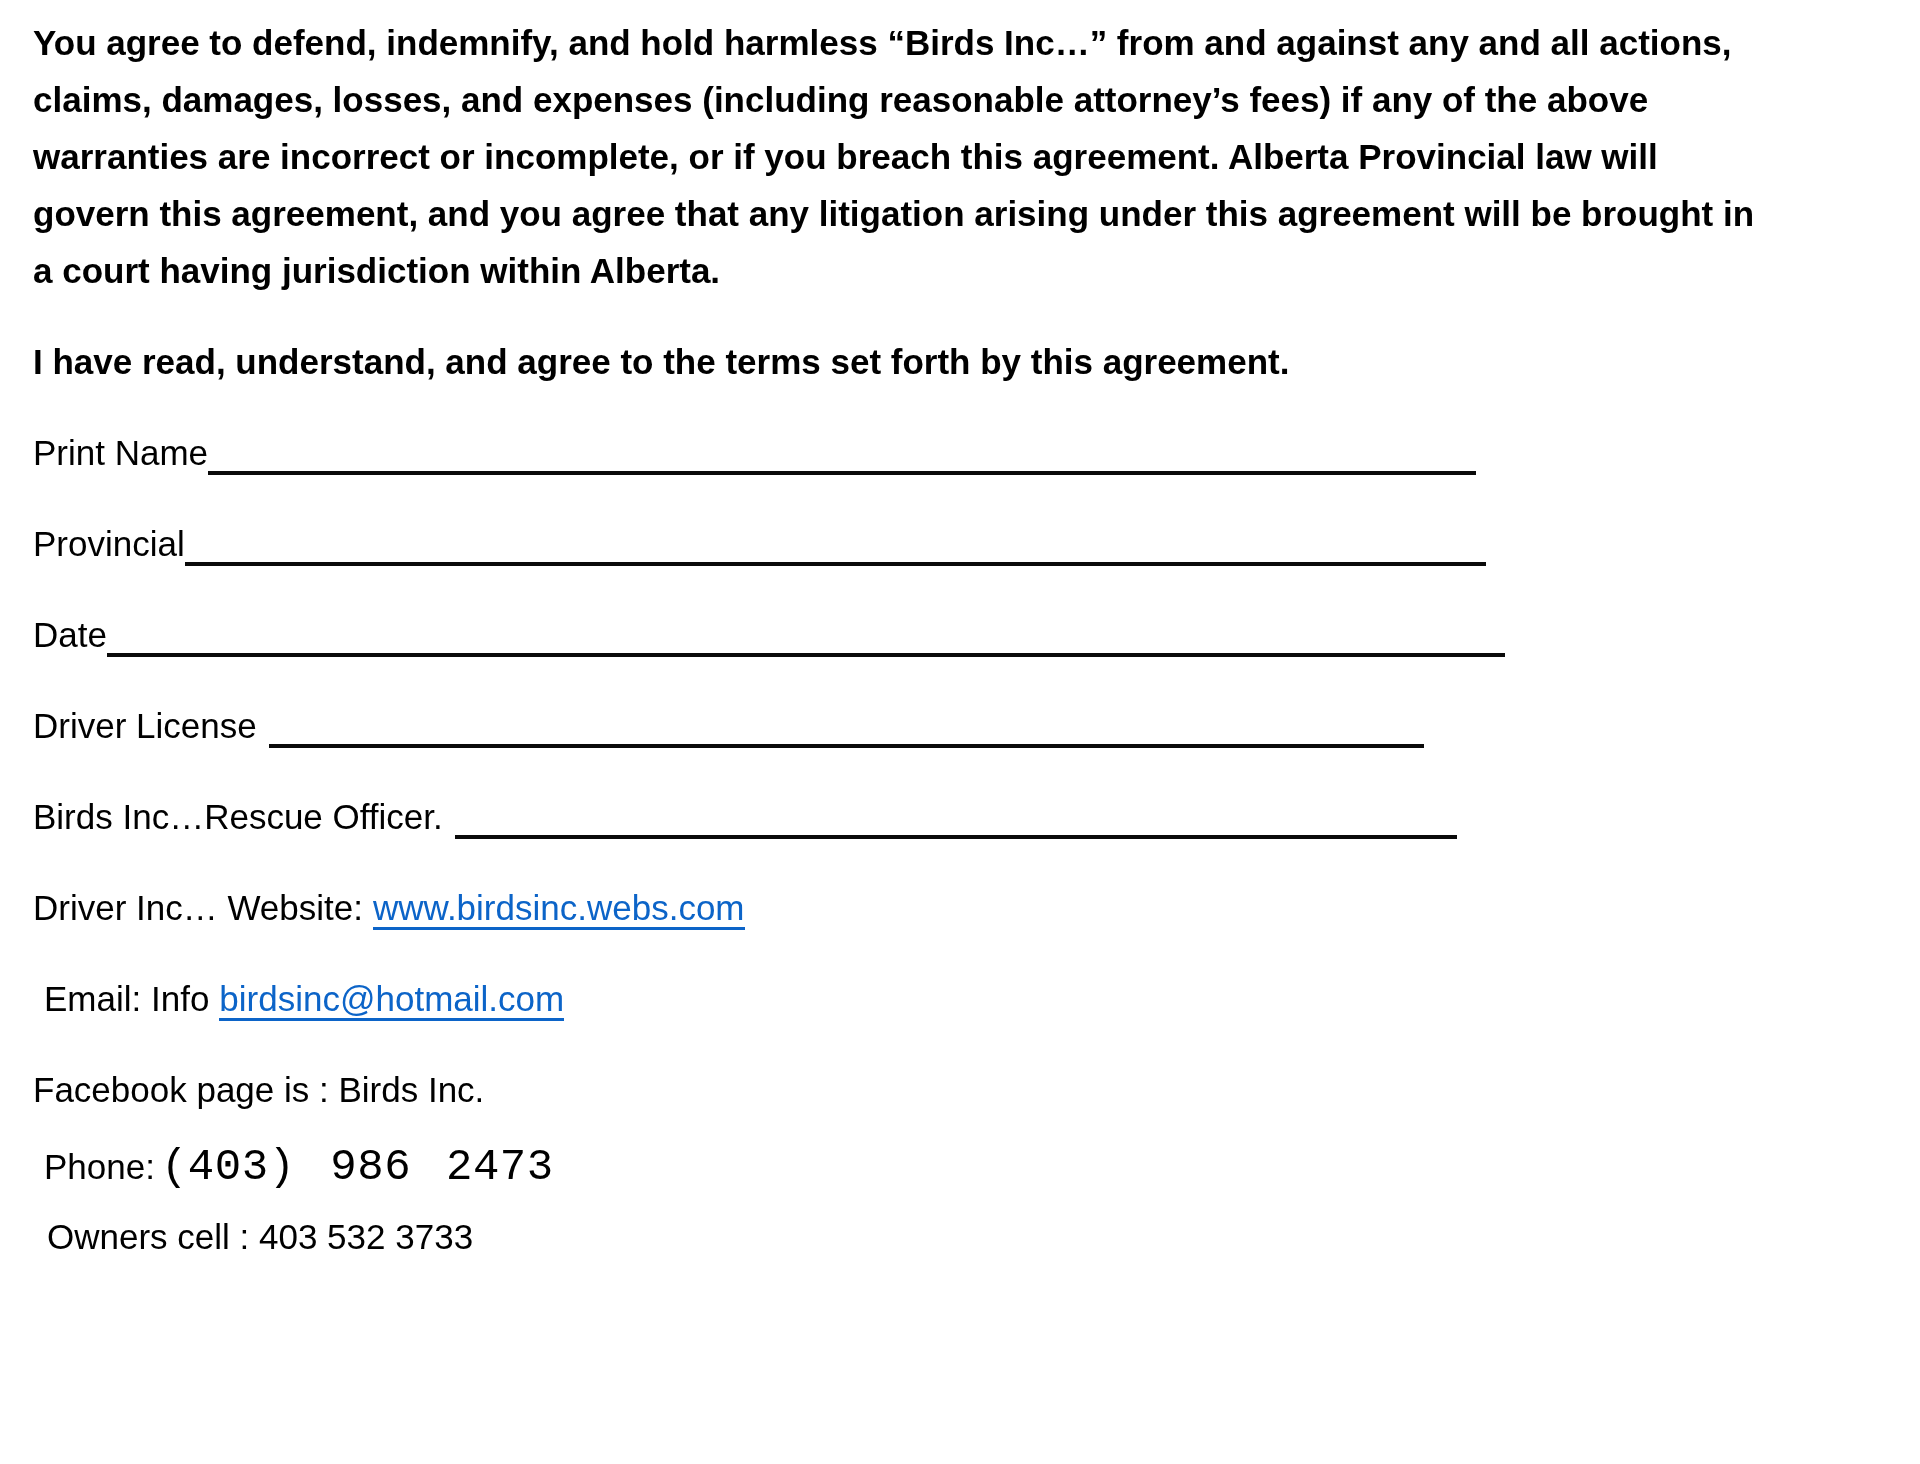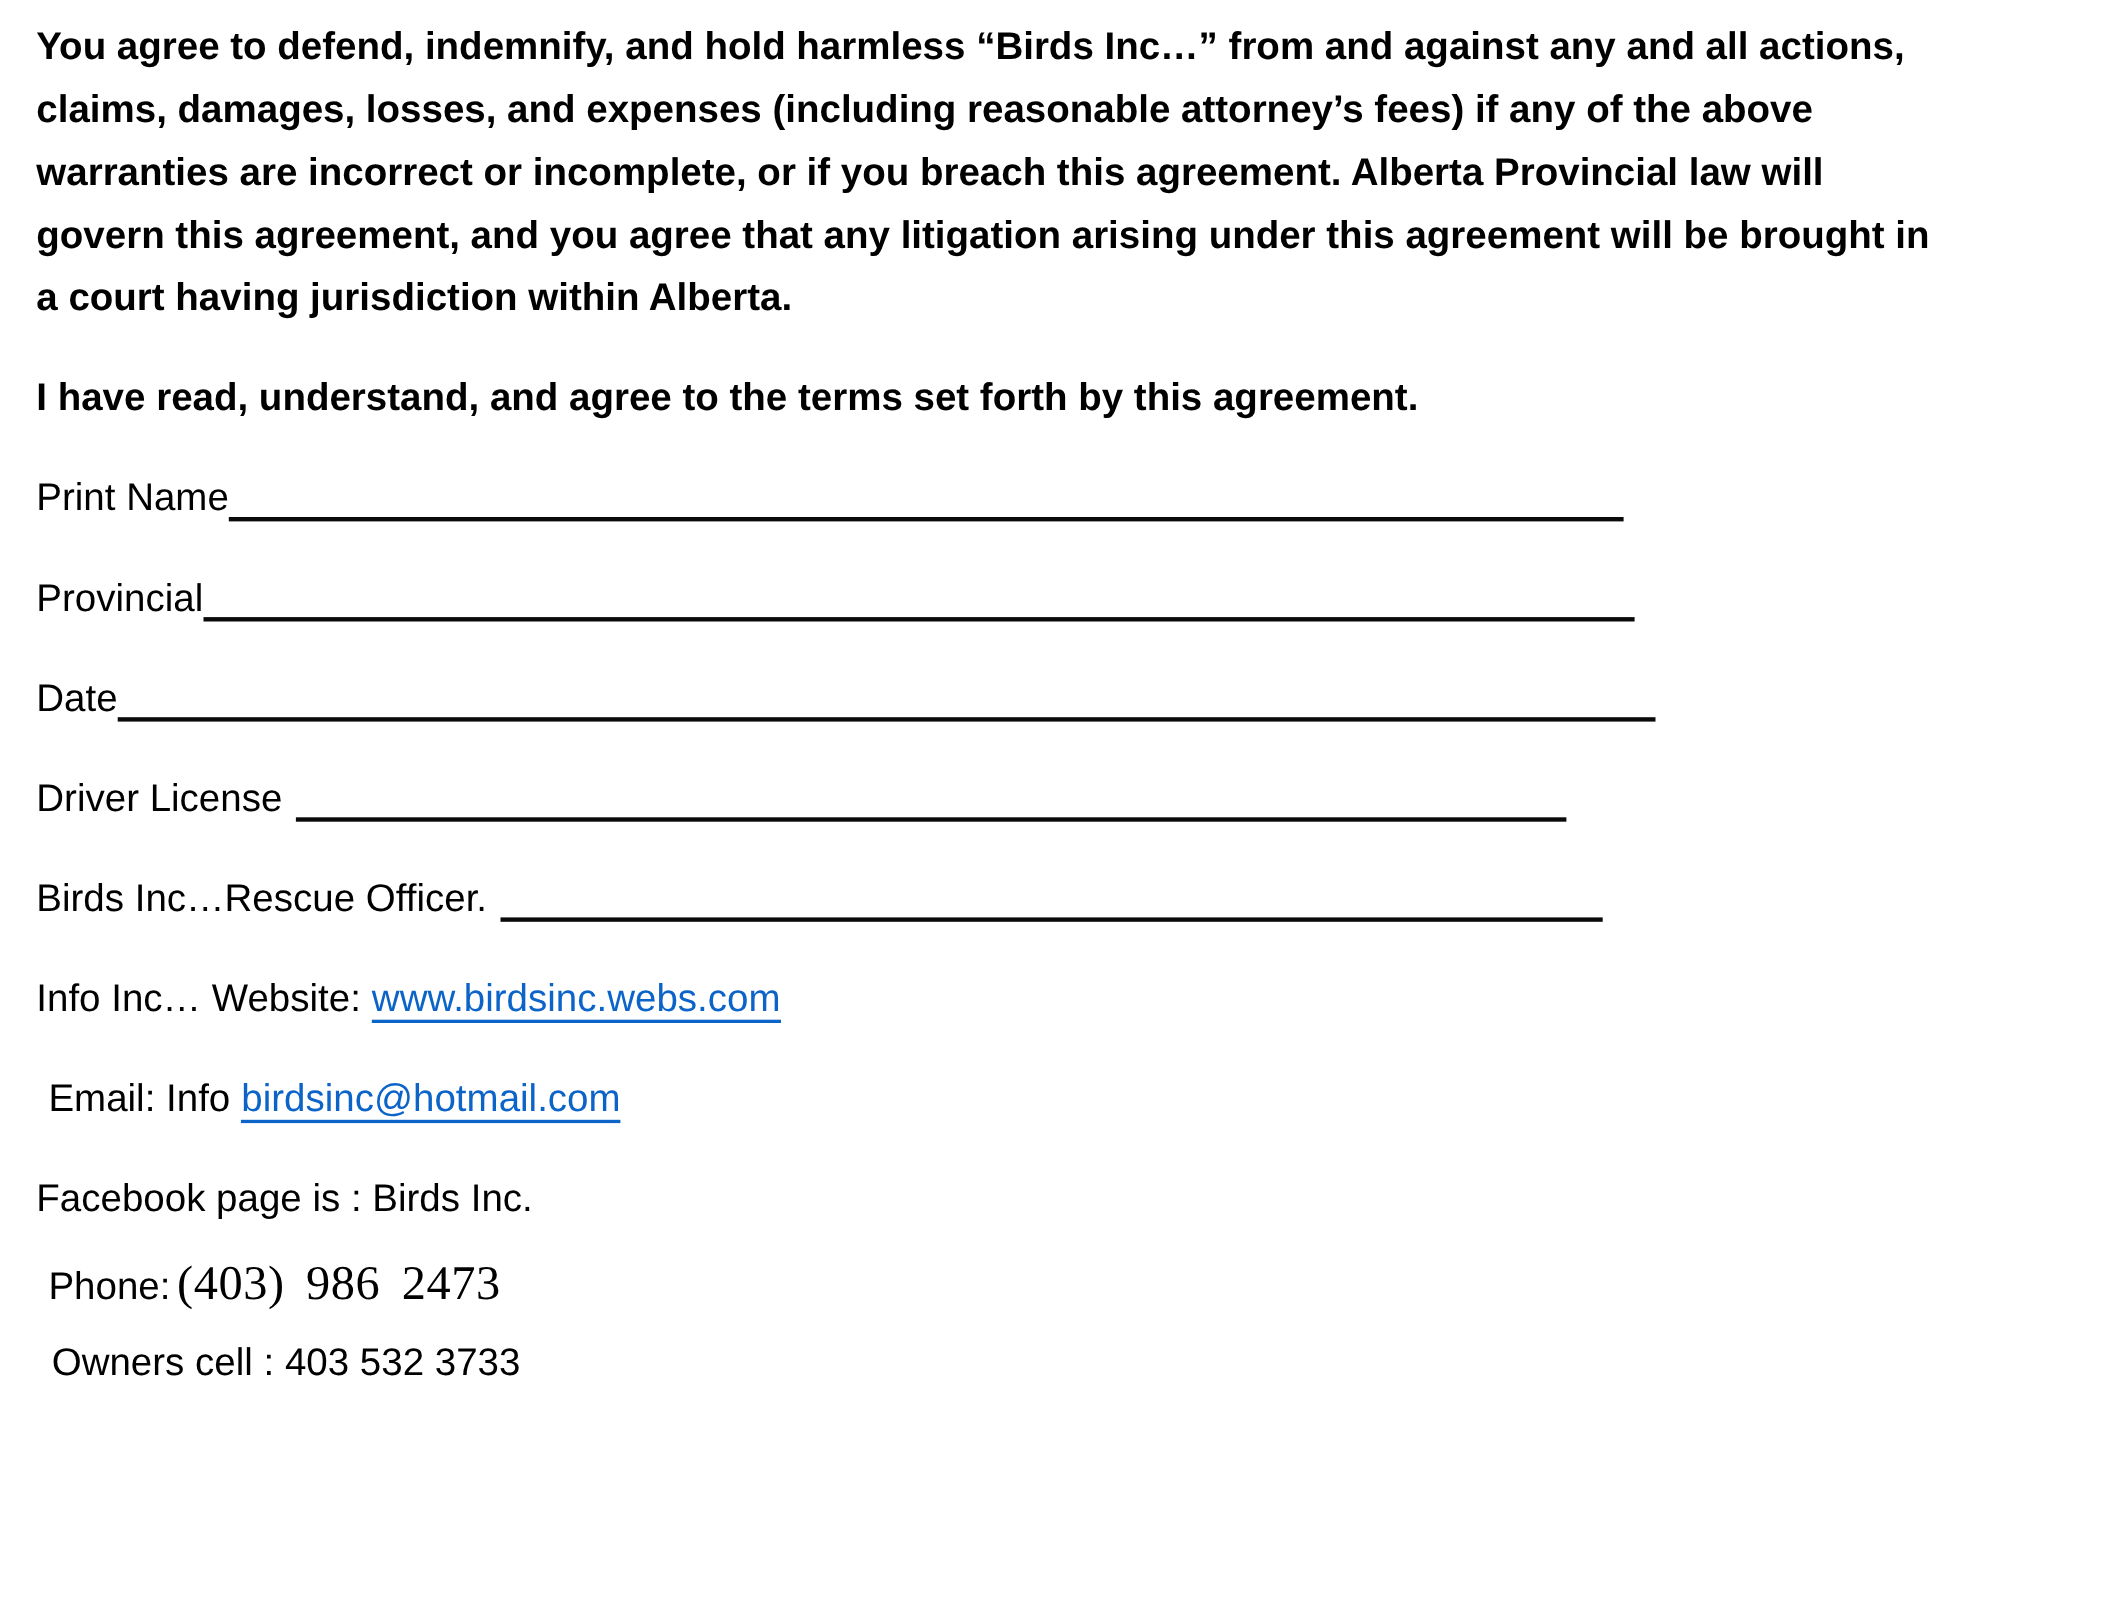--- a/index.html
+++ b/index.html
@@ -47,21 +47,21 @@
   .w-driver  { width: 1155px; margin-left: 12px; }
   .w-officer { width: 1002px; margin-left: 12px; }
   .link {
     color: var(--link-color, #0c64c8);
     text-decoration: none;
     border-bottom: 3px solid currentColor;
     margin-left: 10px;
     cursor: pointer;
   }
   .phone-number {
-    font-family: Liberation Serif, serif;
+    font-family: Liberation Mono, monospace;
     font-size: 44px;
     letter-spacing: 0.5px;
     word-spacing: 8px;
     margin-left: 6px;
   }
 </style>
 </head>
 <body style="background: rgb(255, 255, 255); color: rgb(0, 0, 0);">
 
 <div class="page">
@@ -89,21 +89,21 @@
 
   <div class="row">
     <span class="lbl">Driver License</span><span class="blank w-driver"></span>
   </div>
 
   <div class="row">
     <span class="lbl">Birds Inc…Rescue Officer.</span><span class="blank w-officer"></span>
   </div>
 
   <div class="row">
-    <span class="lbl">Info Inc… Website:</span><a class="link">www.birdsinc.webs.com</a>
+    <span class="lbl">Driver Inc… Website:</span><a class="link">www.birdsinc.webs.com</a>
   </div>
 
   <div class="row indent">
     <span class="lbl">Email: Info</span><a class="link">birdsinc@hotmail.com</a>
   </div>
 
   <div class="row">
     <span class="lbl">Facebook page is : Birds Inc.</span>
   </div>
 

